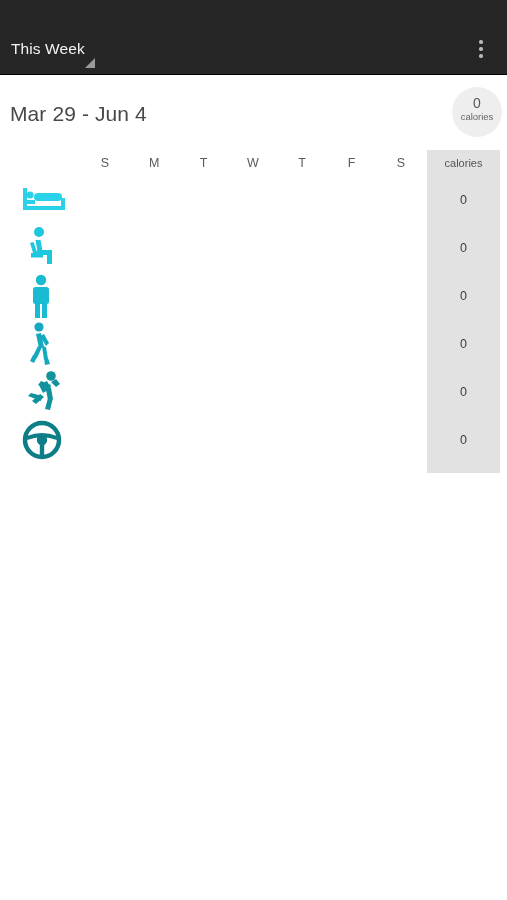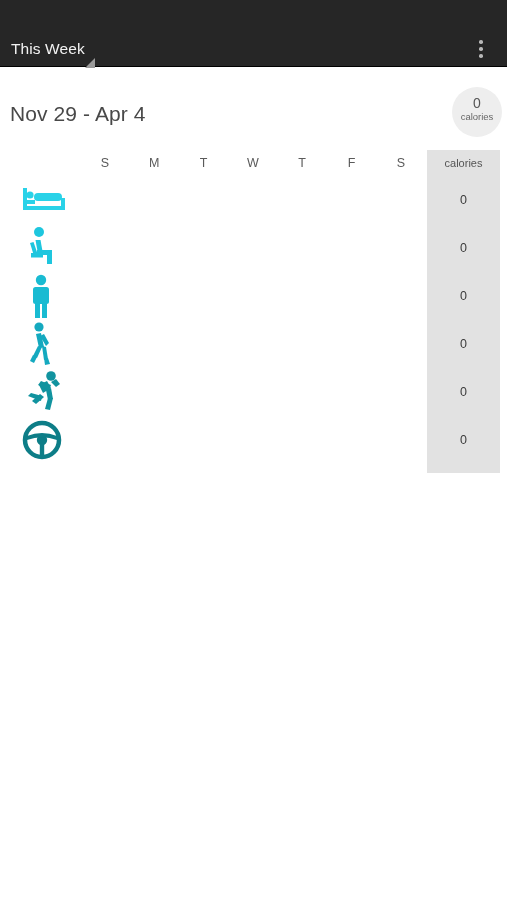--- a/index.html
+++ b/index.html
@@ -12,21 +12,21 @@
     background: #ffffff;
     font-family: "Liberation Sans", sans-serif;
     overflow: hidden;
     position: relative;
   }
 
   
   #appbar {
     position: absolute;
     left: 0; top: 0;
-    width: 507px; height: 67px;
+    width: 507px; height: 75px;
     background: #262626;
     border-bottom: 1px solid #000000;
     box-sizing: border-box;
   }
   #appbar-title {
     position: absolute;
     left: 11px; top: 40px;
     font-size: 15.5px;
     color: #f2f2f2;
     letter-spacing: 0.1px;
@@ -167,21 +167,21 @@
 <div id="appbar">
   <div id="appbar-title">This Week</div>
   <div id="spinner-caret"></div>
   <div id="overflow-menu">
     <span class="dot d1"></span>
     <span class="dot d2"></span>
     <span class="dot d3"></span>
   </div>
 </div>
 
-<div id="range-title">Nov 29 - Apr 4</div>
+<div id="range-title">Mar 29 - Jun 4</div>
 
 <div id="total-badge">
   <span class="badge-value">0</span>
   <span class="badge-unit">calories</span>
 </div>
 
 <div id="grid">
 
   <div id="cal-column"></div>
 

